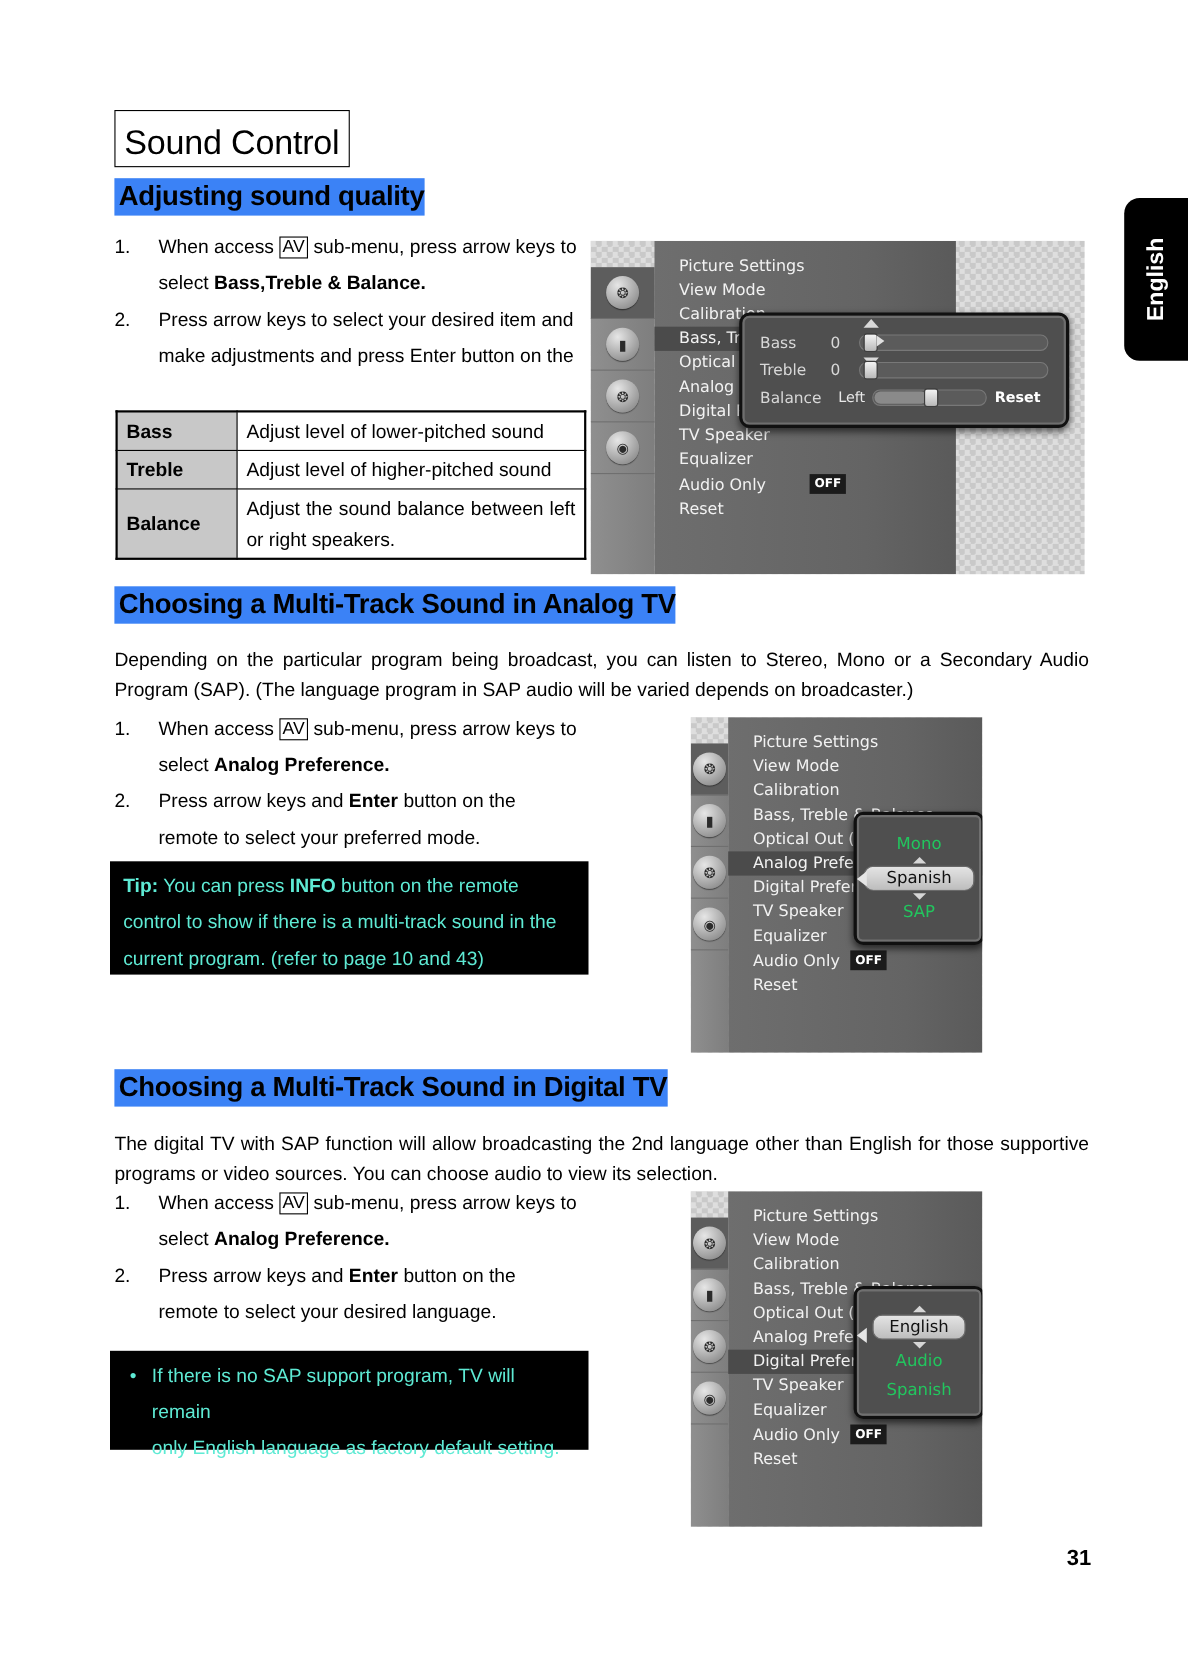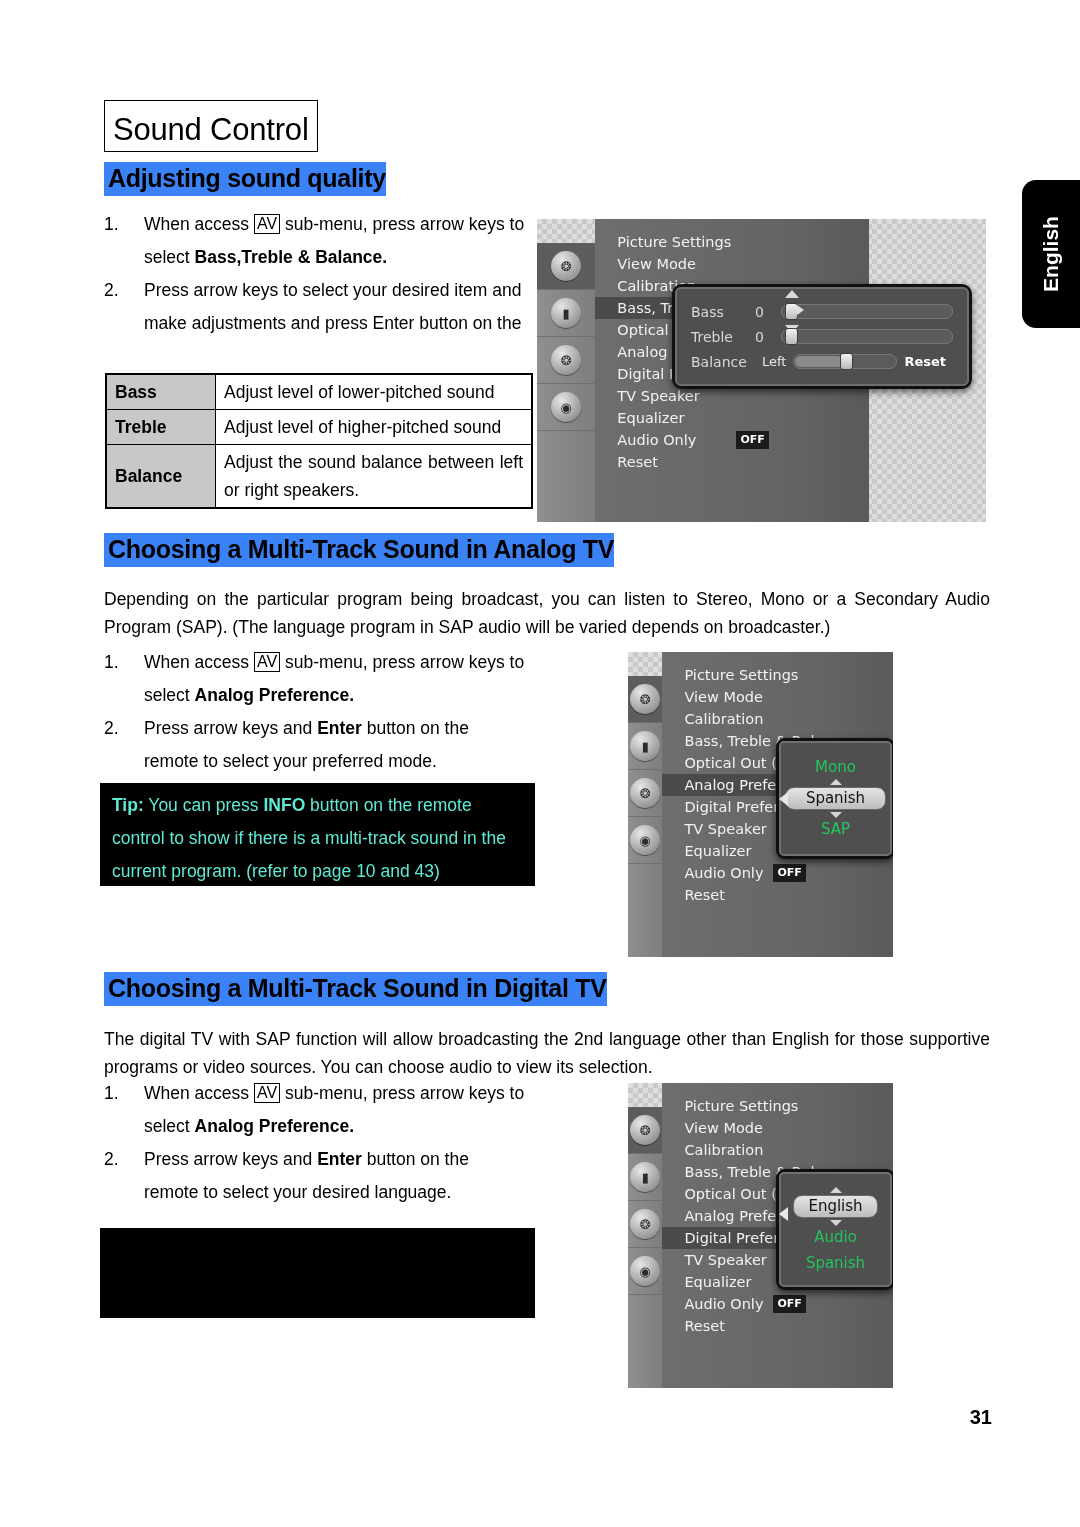--- a/index.html
+++ b/index.html
@@ -511,20 +511,22 @@
   <div class="step">
     <div class="step-num">2.</div>
     <div class="step-text">
       <span class="ln">Press arrow keys and <b>Enter</b> button on the</span>
       <span class="ln">remote to select your desired language.</span>
     </div>
   </div>
 </div>
 
 <div class="notebox bulleted" style="left:100px; top:1228px; width:435px; height:90px;">
+  <span class="ln first">If there is no SAP support program, TV will remain</span>
+  <span class="ln">only English language as factory default setting.</span>
 </div>
 
 <div class="tvshot" style="left:628px; top:1083px; width:265px; height:305px;">
   <div class="tv-iconstrip">
     <div class="ibox sel">
         <div class="tv-circ">
           <span class="glyph">❂</span>
         </div>
       </div>
     <div class="ibox">

